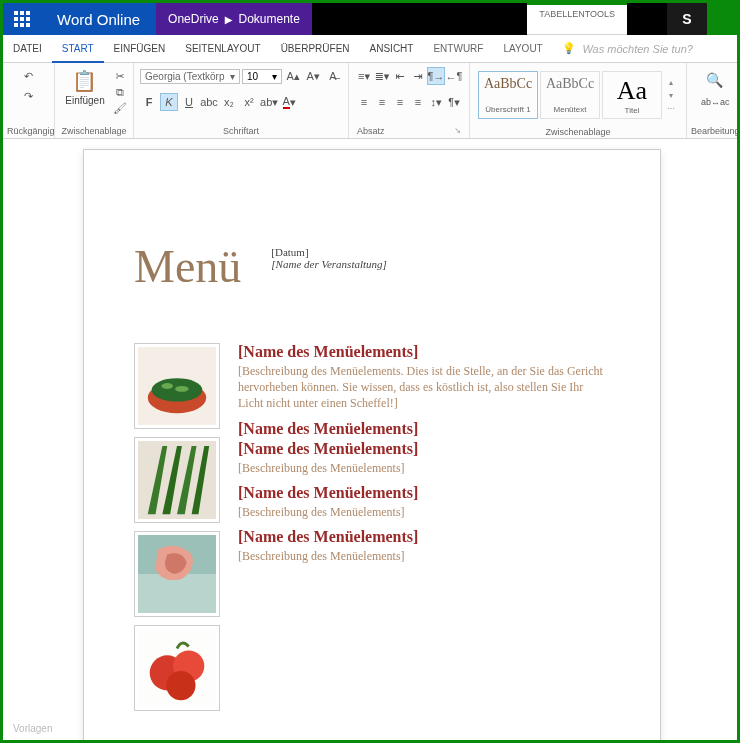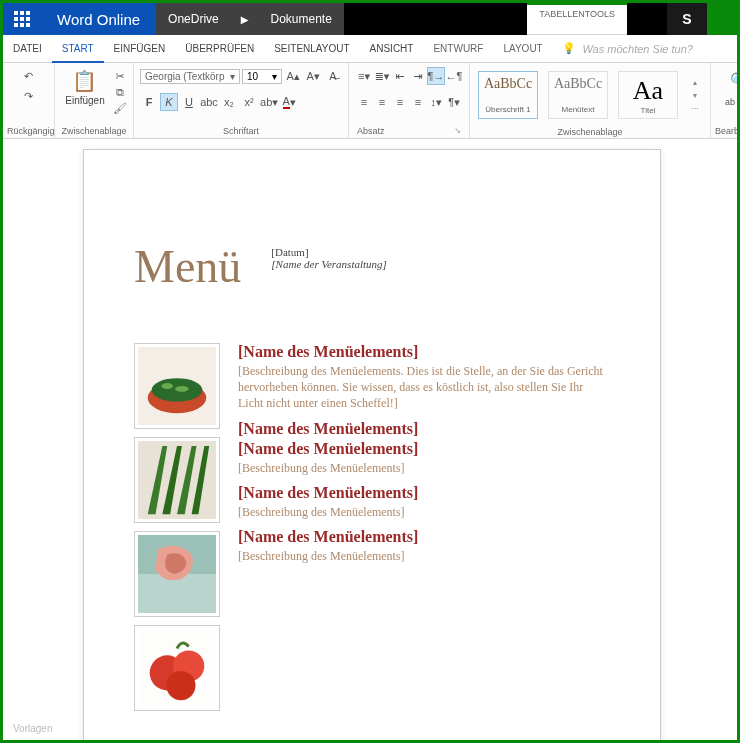--- a/index.html
+++ b/index.html
@@ -2,21 +2,21 @@
 <html><head>
 <meta charset="utf-8">
 <style>
 * { box-sizing: border-box; margin: 0; padding: 0; }
 body { font-family: "Segoe UI", Arial, sans-serif; font-size: 11px; background: #fff; width: 740px; height: 743px; overflow: hidden; border: 3px solid #0a8a0a; }
 .titlebar { background: #000; height: 32px; display: flex; align-items: stretch; color: #fff; }
 .apps-btn { width: 38px; background: #0a52b5; display: flex; align-items: center; justify-content: center; }
 .apps-grid { display: grid; grid-template-columns: repeat(3,4px); grid-template-rows: repeat(3,4px); gap: 2px; }
 .apps-grid span { background: #fff; width: 4px; height: 4px; }
 .brand { background: #0a52b5; padding: 0 16px; display: flex; align-items: center; font-size: 15px; font-weight: 400; }
-.breadcrumb { background: #404040; padding: 0 12px; display: flex; align-items: center; font-size: 12px; color: #fff; gap: 16px; }
+.breadcrumb { background: #4c1d95; padding: 0 12px; display: flex; align-items: center; font-size: 12px; color: #fff; }
 .breadcrumb .sep { margin: 0 6px; font-size: 10px; }
 .titlebar-spacer { flex: 1; background: #000; }
 .contextual-tab { background: #fff; color: #666; font-size: 9px; padding: 4px 12px 0; text-align: center; border-top: 2px solid #0a8a0a; border-bottom:1px solid #d4d4d4;}
 .skype-box { width: 40px; background: #1a1a1a; display: flex; align-items: center; justify-content: center; font-weight: bold; font-size: 14px; }
 .green-gap { width: 30px; background: #0a8a0a; }
 
 .tabbar { display: flex; align-items: center; height: 28px; border-bottom: 1px solid #d4d4d4; font-size: 11px; }
 .tab { padding: 0 10px; height: 100%; display: flex; align-items: center; color: #444; cursor: pointer; text-transform: uppercase; font-size: 10px; }
 .tab.file { color: #444; }
 .tab.active { color: #1a5cbf; position: relative; }
@@ -34,21 +34,21 @@
 .bigbtn { display: flex; flex-direction: column; align-items: center; justify-content: center; width: 48px; padding-top: 2px; font-size: 10px; color: #444; }
 .bigbtn .ic { font-size: 20px; margin-bottom: 2px; }
 .smallbtns { display:flex; flex-direction:column; gap:2px; padding-top:2px;}
 .smallbtns div { width:14px; height:14px; font-size:11px; color:#666; text-align:center; line-height:14px;}
 .fontrow { display:flex; align-items:center; gap:2px; margin-bottom:4px;}
 .fontname { border:1px solid #c0c0c0; background:#fff; padding:1px 4px; font-size:10px; color:#666; width:100px; display:flex; justify-content:space-between;}
 .fontsize { border:1px solid #c0c0c0; background:#fff; padding:1px 4px; font-size:10px; width:40px; display:flex; justify-content:space-between;}
 .ibtn { width:18px; height:18px; display:inline-flex; align-items:center; justify-content:center; font-size:11px; color:#555; }
 .ibtn.sel { background:#cde6f7; border:1px solid #92c0e0;}
 .pararow { display:flex; gap:0px; margin-bottom:4px;}
-.styles { display:flex; gap:10px; padding:4px 2px;}
+.styles { display:flex; gap:2px; padding:4px 2px;}
 .stylebox { border:1px solid #e0e0e0; width:60px; height:48px; display:flex; flex-direction:column; align-items:center; justify-content:space-between; padding:4px 2px; font-size:8px; color:#666;}
 .stylebox .prev { font-family: Georgia, serif; font-size:14px; color:#7a5c3c; }
 .stylebox.big .prev { font-size:26px; color:#000;}
 .stylebox.sel { border-color:#92c0e0;}
 .arrowcol { width:14px; display:flex; flex-direction:column; justify-content:center; gap:4px; font-size:8px; color:#888; text-align:center;}
 
 .canvas { position: relative; height: calc(100% - 136px); background: #fff; overflow: hidden; }
 .page { position: absolute; left: 80px; top: 10px; width: 578px; height: 720px; border: 1px solid #ccc; background: #fff; box-shadow: 0 2px 8px rgba(0,0,0,.1); padding: 90px 50px 40px 50px; }
 .menu-header { display:flex; align-items:flex-start; gap:30px; margin-bottom:50px;}
 .menu-title { font-family: Georgia, serif; font-size: 46px; color: #9a7a5c; font-weight: normal; }
@@ -91,22 +91,22 @@
   <div class="contextual-tab">TABELLENTOOLS</div>
   <div class="titlebar-spacer" style="flex:0 0 40px"></div>
   <div class="skype-box">S</div>
   <div class="green-gap"></div>
 </div>
 
 <div class="tabbar">
   <div class="tab file">DATEI</div>
   <div class="tab active">START</div>
   <div class="tab">EINFÜGEN</div>
+  <div class="tab">SEITENLAYOUT</div>
   <div class="tab">ÜBERPRÜFEN</div>
-  <div class="tab">SEITENLAYOUT</div>
   <div class="tab">ANSICHT</div>
   <div class="tab ctx">ENTWURF</div>
   <div class="tab ctx">LAYOUT</div>
   <div class="tellme">
     <span class="bulb">💡</span>
     <span>Was möchten Sie tun?</span>
   </div>
 </div>
 
 <div class="ribbon">

